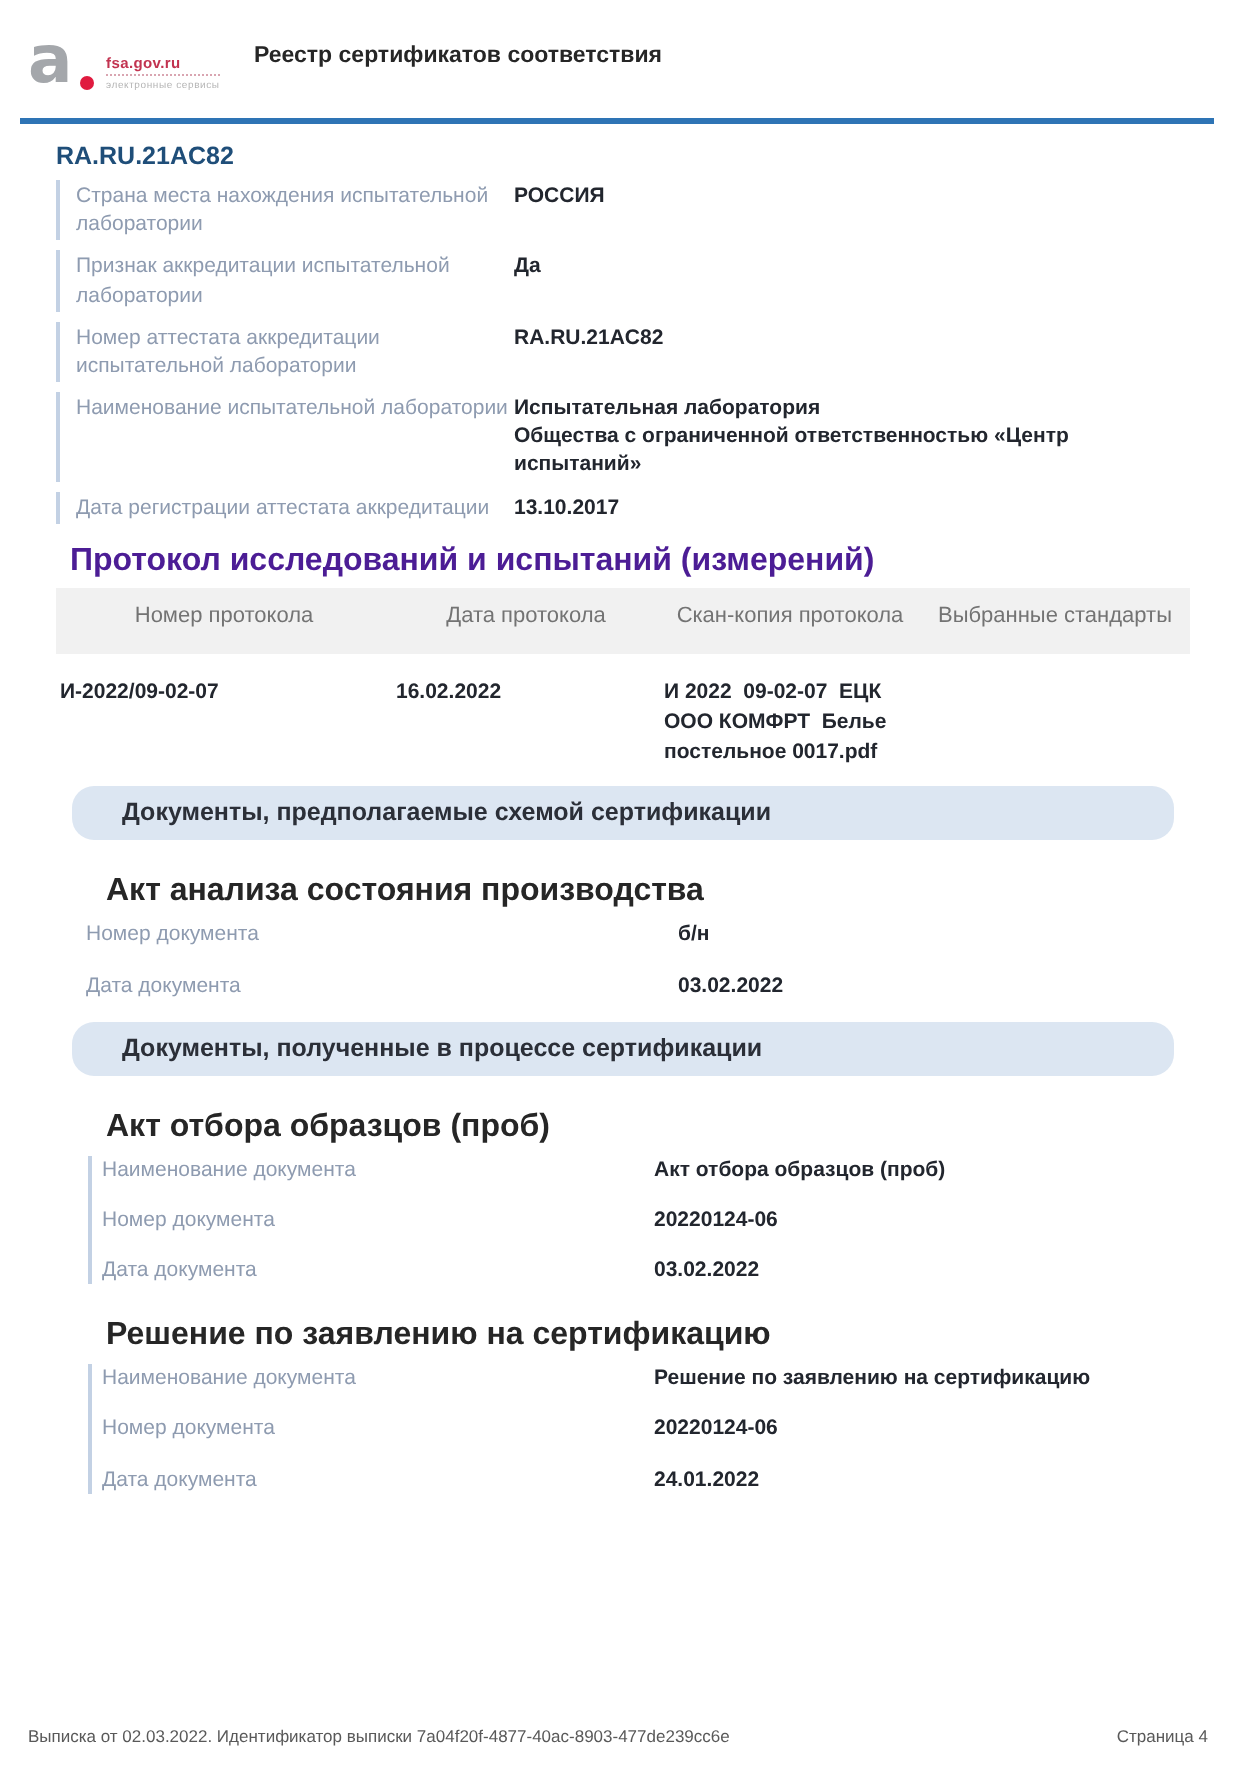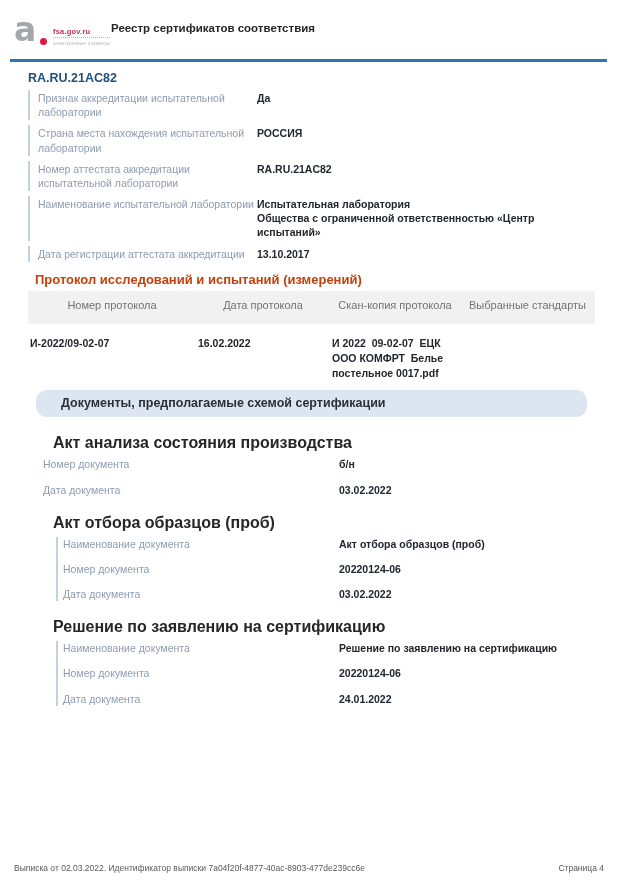--- a/index.html
+++ b/index.html
@@ -9,48 +9,48 @@
 
   
   .header { position:relative; height:46px; padding:15px 10px 0 14px; }
   .logo { display:flex; align-items:flex-start; }
   .logo-a { position:relative; width:32px; height:32px; }
   .logo-a-glyph { font-family:"DejaVu Sans", sans-serif; font-weight:bold; font-size:33px; line-height:30px; color:#a4a7ab; }
   .logo-dot { position:absolute; right:-1px; bottom:2px; width:7px; height:7px; border-radius:50%; background:#e01a3f; }
   .brand-col { margin-left:7px; margin-top:12px; }
   .brand { color:#c23350; font-size:7.5px; font-weight:bold; letter-spacing:.2px; border-bottom:1px dotted #d9a5b1; padding-bottom:1px; }
   .tagline { color:#b5b5b5; font-size:5px; margin-top:2px; letter-spacing:.3px; }
-  .doc-title { position:absolute; left:111px; top:22px; font-size:11.5px; font-weight:bold; color:#262626; }
+  .doc-title { position:absolute; left:127px; top:22px; font-size:11.5px; font-weight:bold; color:#262626; }
 
   .rule { height:3px; background:#2e74b5; margin:13px 10px 0 10px; }
 
   
   .content { padding:0 22px 0 28px; }
   .cert-heading { margin:9px 0 5px 0; font-size:12.5px; font-weight:bold; color:#1f4e79; }
 
   .field-row { display:flex; align-items:flex-start; font-size:10.5px; line-height:1.35; }
   .s1 .field-row { border-left:2px solid #c3d1e4; padding:1px 0 1px 8px; margin-bottom:5px; }
   .s1 .field-label { width:219px; }
   .field-label { color:#8e9bb0; flex-shrink:0; }
   .field-value { font-weight:bold; color:#22262e; white-space:pre-line; }
 
-  .sub-heading { font-size:13px; font-weight:bold; color:#c2410c; margin:10px 0 4px 7px; }
+  .sub-heading { font-size:16px; font-weight:bold; color:#4c1d95; margin:10px 0 4px 7px; }
 
   
   .ptable { width:567px; margin-top:3px; }
   .ptable-header { display:grid; grid-template-columns:168px 134px 130px 135px; background:#f1f1f1; color:#737373; font-size:11px; padding:8px 0 13px 0; }
   .ptable-header .cell { text-align:center; padding:0 4px; }
   .ptable-row { display:grid; grid-template-columns:168px 134px 130px 135px; font-size:10.5px; font-weight:bold; color:#22262e; margin-top:12px; }
   .ptable-row .cell { padding:0 8px 0 2px; line-height:1.45; white-space:pre-wrap; }
 
   
   .section-bar { margin:9px 8px 0 8px; background:#dce6f2; padding:6px 10px 7px 25px; font-size:12.5px; font-weight:bold; color:#2b2f38;border-radius:11px; }
 
   .group-heading { font-size:16px; font-weight:bold; color:#262626; margin:17px 0 5px 0; padding-left:25px; }
-  .group-rows { margin-left:28px; }
+  .group-rows { margin-left:16px; }
   .group-rows.bordered { border-left:2px solid #c3d1e4; padding-left:5px; }
   .group-rows .field-row { margin-bottom:11px;gap:44px; }
   .group-rows.bordered .field-label { width:232px; }
   .group-rows.plain { margin-left:15px; }
   .group-rows.plain .field-label { width:252px; }
 
   
   .footer { position:absolute; left:14px; right:13px; bottom:18px; display:flex; justify-content:space-between; font-size:8.5px; color:#595959; }
 </style>
 </head>
@@ -73,26 +73,26 @@
   </div>
 
   <div class="rule"></div>
 
   <div class="content">
 
     <div class="cert-heading">RA.RU.21AC82</div>
 
     <div class="s1">
       <div class="field-row">
+        <div class="field-label">Страна места нахождения испытательной лаборатории</div>
+        <div class="field-value">РОССИЯ</div>
+      </div>
+      <div class="field-row">
         <div class="field-label">Признак аккредитации испытательной лаборатории</div>
         <div class="field-value">Да</div>
-      </div>
-      <div class="field-row">
-        <div class="field-label">Страна места нахождения испытательной лаборатории</div>
-        <div class="field-value">РОССИЯ</div>
       </div>
       <div class="field-row">
         <div class="field-label">Номер аттестата аккредитации испытательной лаборатории</div>
         <div class="field-value">RA.RU.21AC82</div>
       </div>
       <div class="field-row">
         <div class="field-label">Наименование испытательной лаборатории</div>
         <div class="field-value">Испытательная лаборатория
 Общества с ограниченной ответственностью «Центр испытаний»</div>
       </div>
@@ -128,20 +128,21 @@
       <div class="field-row">
         <div class="field-label">Номер документа</div>
         <div class="field-value">б/н</div>
       </div>
       <div class="field-row">
         <div class="field-label">Дата документа</div>
         <div class="field-value">03.02.2022</div>
       </div>
     </div>
 
+    <div class="section-bar">Документы, полученные в процессе сертификации</div>
 
     <div class="group-heading">Акт отбора образцов (проб)</div>
     <div class="group-rows bordered">
       <div class="field-row">
         <div class="field-label">Наименование документа</div>
         <div class="field-value">Акт отбора образцов (проб)</div>
       </div>
       <div class="field-row">
         <div class="field-label">Номер документа</div>
         <div class="field-value">20220124-06</div>

